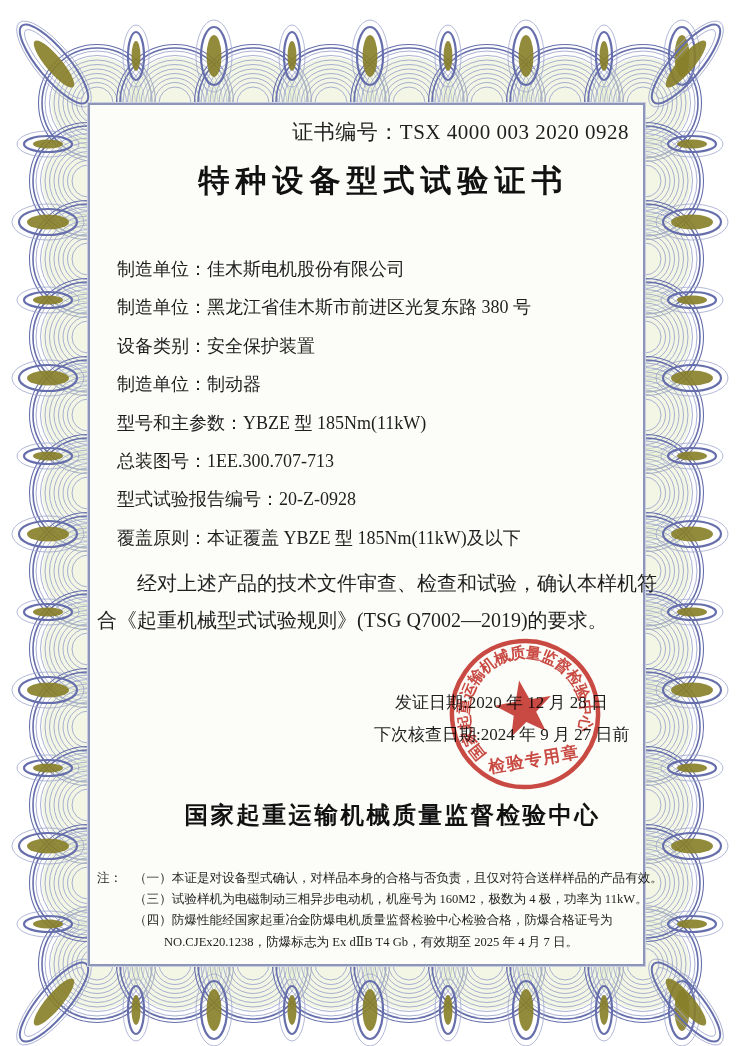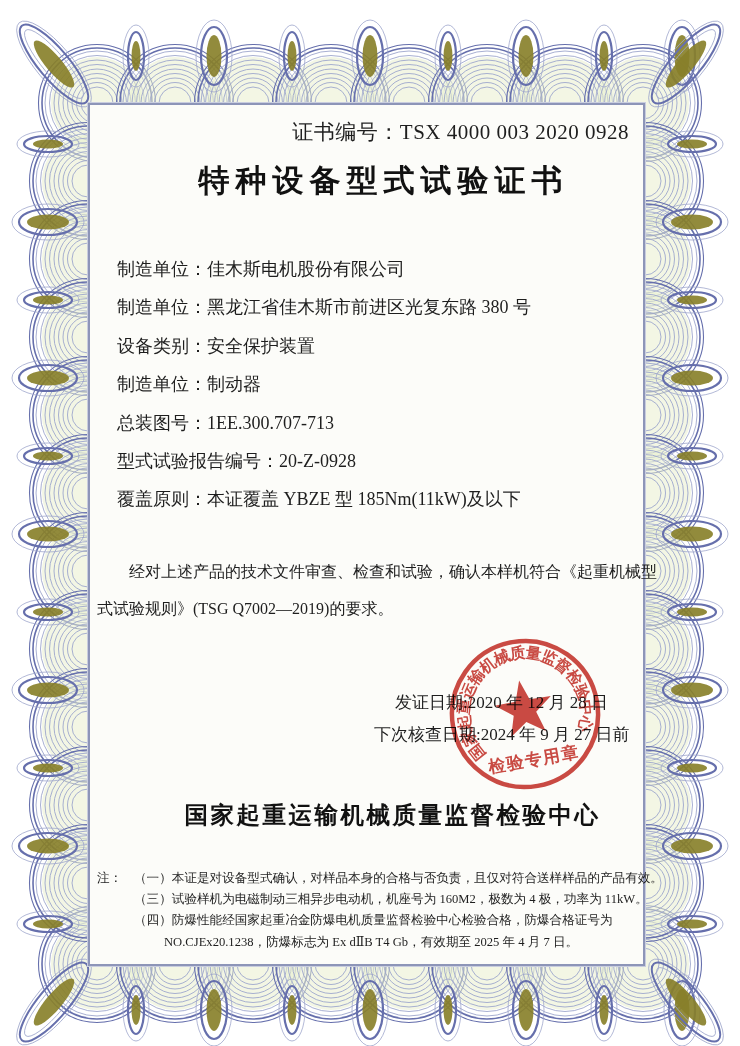--- a/index.html
+++ b/index.html
@@ -25,22 +25,22 @@
   }
   .subtitle{
     position:absolute;top:107px;left:0;width:100%;text-align:center;
     font-family:"Liberation Sans","DejaVu Sans",sans-serif;
     font-size:20px;font-weight:bold;letter-spacing:2px;color:#111;
     transform:translateX(15px);
   }
   .fields{position:absolute;top:145px;left:27px;font-size:18px;}
   .field-row{height:38.4px;line-height:38.4px;white-space:pre;}
   .statement{
-    position:absolute;top:448px;left:7px;width:562px;
-    font-size:16px;line-height:37px;text-indent:2em;
+    position:absolute;top:460px;left:7px;width:562px;
+    font-size:20px;line-height:37px;text-indent:2em;
   }
   .date-line{position:absolute;font-size:17px;white-space:pre;z-index:2;}
   .date-issue{left:305px;top:586px;}
   .date-review{left:284px;top:618px;}
   .seal{
     position:absolute;left:345px;top:519px;width:180px;height:180px;z-index:3;
     mix-blend-mode:multiply;
     font-family:"Liberation Sans","DejaVu Sans",sans-serif;
   }
   .issuer{
@@ -717,20 +717,21 @@
     <div class="fields">
 
         <div class="field-row"><span>制造单位：</span><span>佳木斯电机股份有限公司</span></div>
 
         <div class="field-row"><span>制造单位：</span><span>黑龙江省佳木斯市前进区光复东路 380 号</span></div>
 
         <div class="field-row"><span>设备类别：</span><span>安全保护装置</span></div>
 
         <div class="field-row"><span>制造单位：</span><span>制动器</span></div>
 
+        <div class="field-row"><span>型号和主参数：</span><span>YBZE 型 185Nm(11kW)</span></div>
 
         <div class="field-row"><span>总装图号：</span><span>1EE.300.707-713</span></div>
 
         <div class="field-row"><span>型式试验报告编号：</span><span>20-Z-0928</span></div>
 
         <div class="field-row"><span>覆盖原则：</span><span>本证覆盖 YBZE 型 185Nm(11kW)及以下</span></div>
       </div>
 
     <div class="statement">经对上述产品的技术文件审查、检查和试验，确认本样机符合《起重机械型式试验规则》(TSG Q7002—2019)的要求。</div>
 

